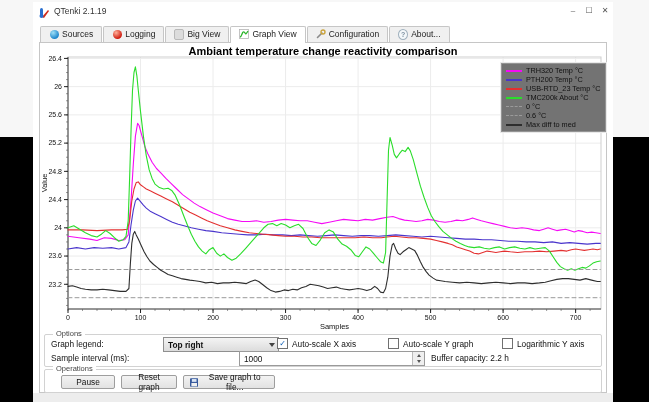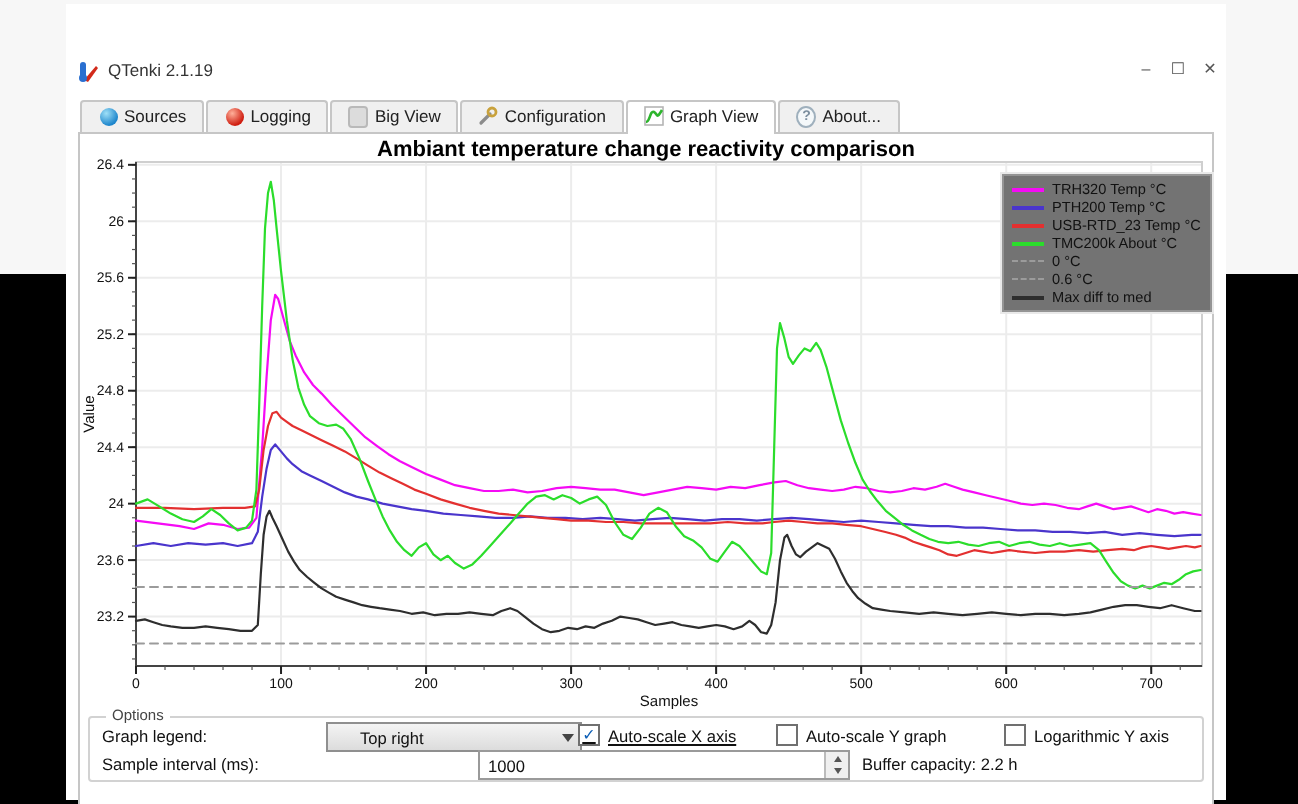--- a/index.html
+++ b/index.html
@@ -1,21 +1,21 @@
 <!DOCTYPE html>
 <html><head>
 <meta charset="utf-8">
 <style>
   html,body{margin:0;padding:0;}
   body{width:649px;height:402px;background:#000;position:relative;overflow:hidden;
        font-family:"Liberation Sans",sans-serif;-webkit-font-smoothing:antialiased;}
   .backdrop{position:absolute;left:0;top:0;width:649px;height:137px;background:#f7f7f7;}
   .window{position:absolute;left:33px;top:2px;width:580px;height:398px;background:#fff;}
   
-  .titlebar{height:17px;display:flex;align-items:center;padding-left:5px;background:#fff;margin-top:24px;}
+  .titlebar{height:17px;display:flex;align-items:center;padding-left:5px;background:#fff;}
   .app-icon{width:12px;height:12px;margin-right:4px;flex:0 0 auto;}
   .title{font-size:8.5px;color:#333;}
   .controls{margin-left:auto;display:flex;}
   .wbtn{width:16px;height:15px;font-size:8px;color:#555;display:flex;align-items:center;justify-content:center;cursor:default;}
   
   .tabbar{display:flex;align-items:flex-end;margin:5px 0 0 7px;height:18px;position:relative;z-index:2;}
   .tab{display:flex;align-items:center;gap:3px;font-size:8.5px;color:#222;background:#f0f0f0;
        border:1px solid #c6c6c6;border-bottom:none;padding:2px 8px 3px;margin-right:1px;border-radius:2px 2px 0 0;text-align:center;}
   .tab.active{background:#fff;position:relative;margin-bottom:-1px;padding-bottom:4px;}
   .ticon{width:10px;height:10px;display:inline-flex;align-items:center;justify-content:center;}
@@ -34,21 +34,21 @@
   .lrow{display:flex;align-items:center;gap:4px;padding:0 4px;height:9px;}
   .lline{width:16px;flex:0 0 auto;}
   .ltext{font-size:7.3px;color:#111;white-space:nowrap;}
   
   .groupbox{position:absolute;left:4px;right:4px;border:1px solid #d2d2d2;border-radius:2px;background:#fff;}
   .gb-label{position:absolute;top:-6px;left:8px;background:#fff;padding:0 3px;font-size:7.5px;color:#444;}
   .options{top:291px;height:31px;}
   .operations{top:326px;height:22px;}
   .ctl-label{position:absolute;font-size:8.3px;color:#111;}
   .combo{position:absolute;height:13px;background:linear-gradient(#f4f4f4,#dcdcdc);border:1px solid #8f8f8f;
-         font-size:8.3px;color:#111;display:flex;align-items:center;padding-left:16px;}
+         font-size:8.3px;color:#111;display:flex;align-items:center;padding-left:4px;font-weight:bold;}
   .combo .arrow{margin-left:auto;margin-right:3px;width:0;height:0;border-left:3px solid transparent;
          border-right:3px solid transparent;border-top:4px solid #444;}
   .check{position:absolute;display:flex;align-items:center;gap:4px;font-size:8.3px;color:#111;}
   .box{width:9px;height:9px;border:1px solid #707070;background:#fff;display:flex;align-items:center;
        justify-content:center;font-size:8px;color:#0b5db5;line-height:1;}
   .check .box::before{content:"";}
   .check.on .box::before{content:"✓";}
   .spin{position:absolute;height:13px;background:#fff;border:1px solid #9a9a9a;display:flex;align-items:stretch;}
   .spin input{border:none;outline:none;flex:1;font-size:8.3px;font-family:"Liberation Sans",sans-serif;
          padding:0 0 0 4px;color:#111;background:transparent;}
@@ -95,37 +95,37 @@
           <span class="ic-ball ic-log"></span>
         </span>
         <span>Logging</span>
       </div>
       <div class="tab">
         <span class="ticon">
           <span class="ic-big"></span>
         </span>
         <span>Big View</span>
       </div>
+      <div class="tab active">
+        <span class="ticon">
+          <svg width="10" height="10" viewBox="0 0 10 10">
+            <rect x="0.5" y="0.5" width="9" height="9" fill="#fff" stroke="#b5b5b5" stroke-width="0.8"></rect>
+            <path d="M1 8 C3 8 3 2 5 3 C7 4 6 7 9 2" fill="none" stroke="#2db52d" stroke-width="1.3"></path>
+          </svg>
+        </span>
+        <span>Graph View</span>
+      </div>
       <div class="tab">
         <span class="ticon">
           <svg width="10" height="10" viewBox="0 0 10 10">
             <path d="M1.5 8.5 L6 4" stroke="#8c8c8c" stroke-width="1.6" stroke-linecap="round"></path>
             <circle cx="7" cy="3" r="2" fill="none" stroke="#c9a23c" stroke-width="1.4"></circle>
           </svg>
         </span>
         <span>Configuration</span>
-      </div>
-      <div class="tab active">
-        <span class="ticon">
-          <svg width="10" height="10" viewBox="0 0 10 10">
-            <rect x="0.5" y="0.5" width="9" height="9" fill="#fff" stroke="#b5b5b5" stroke-width="0.8"></rect>
-            <path d="M1 8 C3 8 3 2 5 3 C7 4 6 7 9 2" fill="none" stroke="#2db52d" stroke-width="1.3"></path>
-          </svg>
-        </span>
-        <span>Graph View</span>
       </div>
       <div class="tab">
         <span class="ticon">
           <span class="ic-about">?</span>
         </span>
         <span>About...</span>
       </div>
     </div>
 
   <div class="page">
@@ -300,21 +300,21 @@
       </div>
 
     <div class="groupbox options">
       <span class="gb-label">Options</span>
 
       <span class="ctl-label" style="left:6px;top:4px;">Graph legend:</span>
       <div class="combo" style="left:118px;top:2px;width:110px;">
         <span>Top right</span>
         <span class="arrow"></span>
       </div>
-      <span class="check on" style="left:244px;top:3px;text-decoration:underline;">
+      <span class="check on" style="left:232px;top:3px;">
         <span class="box"></span>
         <span>Auto-scale X axis</span>
       </span>
       <span class="check" style="left:343px;top:3px;">
         <span class="box"></span>
         <span>Auto-scale Y graph</span>
       </span>
       <span class="check" style="left:457px;top:3px;">
         <span class="box"></span>
         <span>Logarithmic Y axis</span>
@@ -328,16 +328,29 @@
               <i class="up-arrow"></i>
             </span>
           <span>
               <i class="down-arrow"></i>
             </span>
         </span>
       </div>
       <span class="ctl-label" style="left:386px;top:18px;">Buffer capacity: 2.2 h</span>
     </div>
 
+    <div class="groupbox operations">
+      <span class="gb-label">Operations</span>
+      <button class="btn" style="left:16px;width:54px;">Pause</button>
+      <button class="btn" style="left:76px;width:56px;">Reset graph</button>
+      <button class="btn" style="left:138px;width:92px;">
+        <svg width="9" height="9" viewBox="0 0 9 9">
+          <rect x="0" y="0" width="9" height="9" rx="1" fill="#35589c"></rect>
+          <rect x="2" y="0.8" width="5" height="3" fill="#dbe6f5"></rect>
+          <rect x="1.5" y="5" width="6" height="3.6" fill="#f0f0f0"></rect>
+        </svg>
+        <span>Save graph to file...</span>
+      </button>
+    </div>
   </div>
 
   <div class="window-footer"></div>
 </div>
 
 </body></html>

